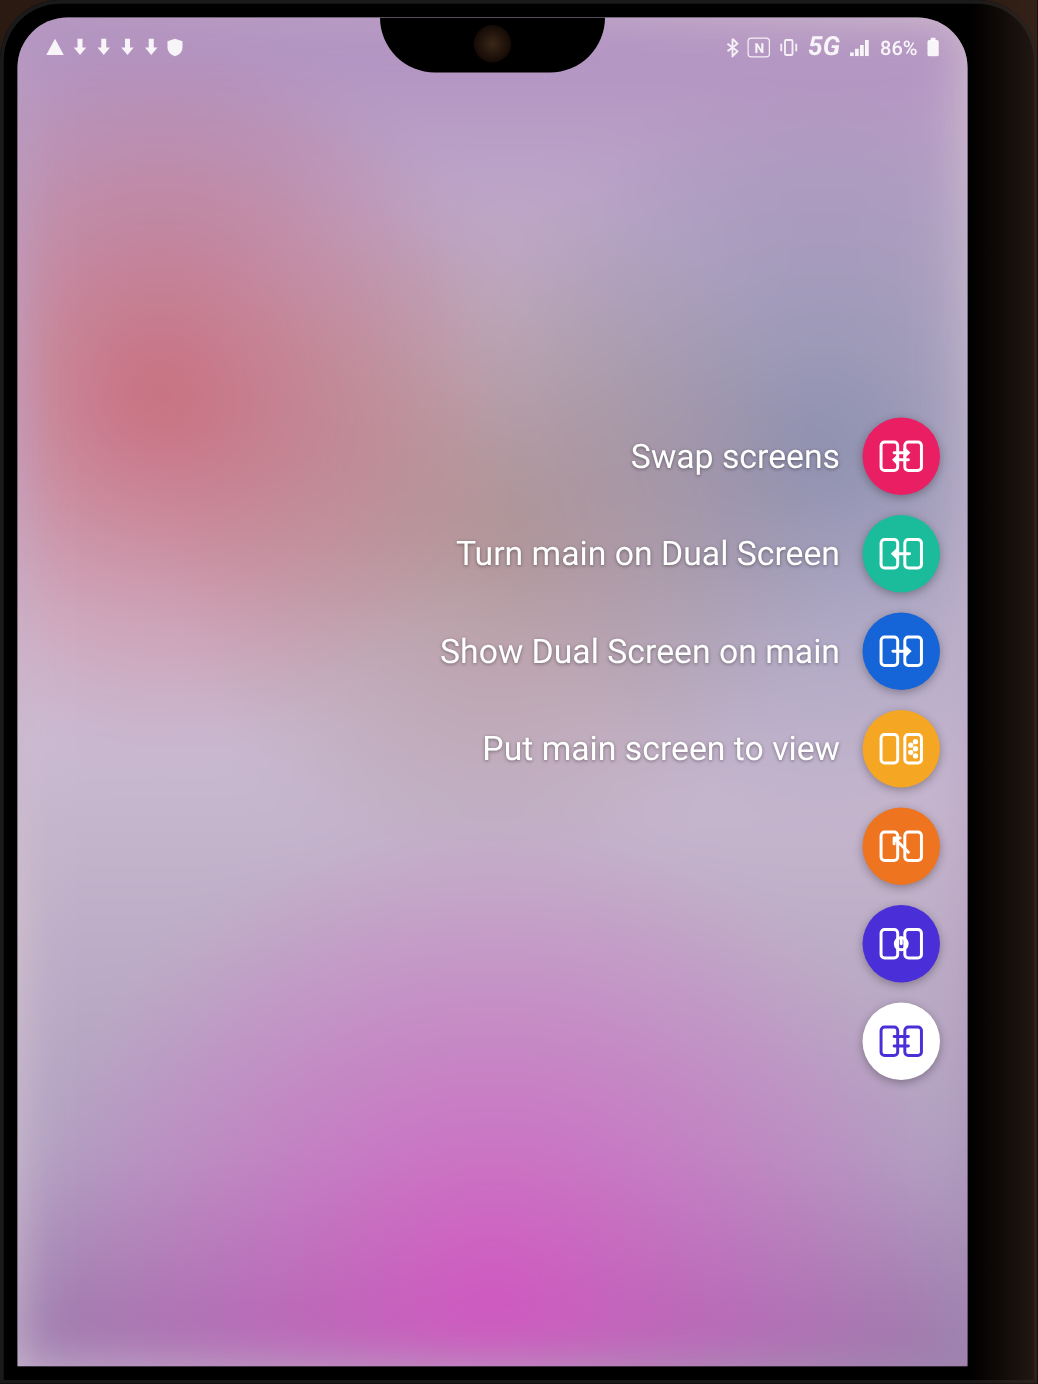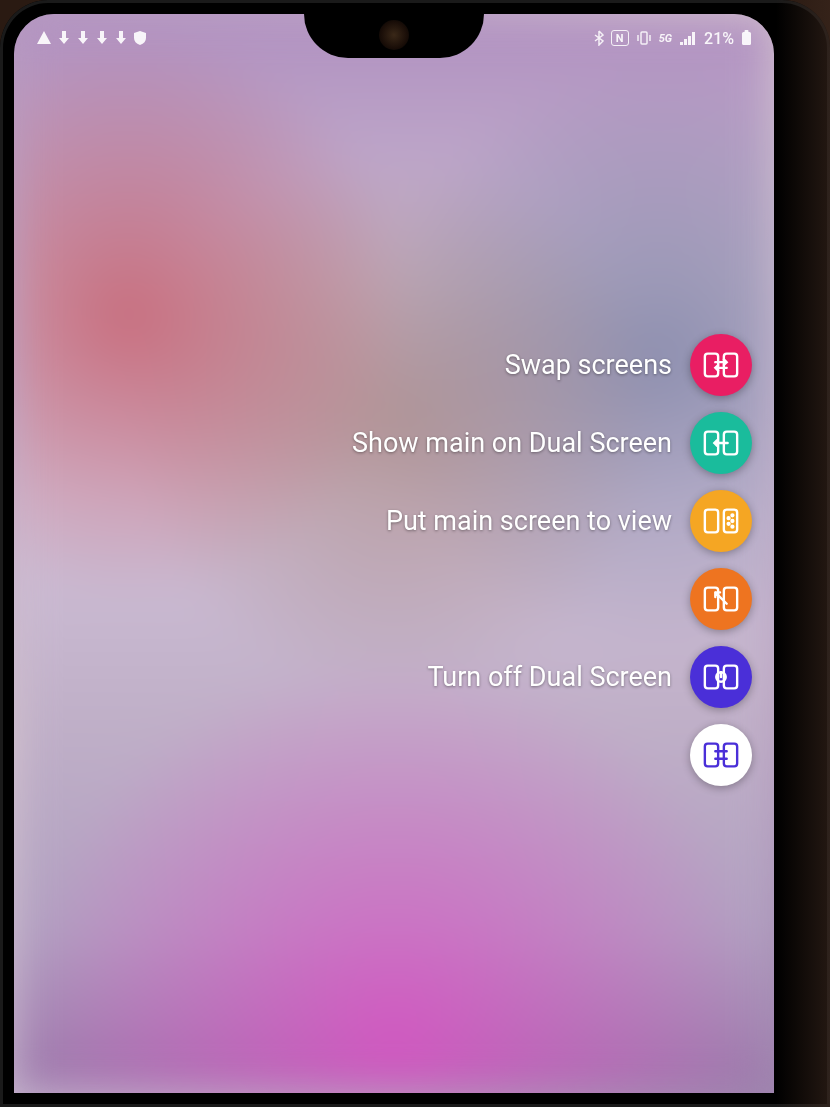--- a/index.html
+++ b/index.html
@@ -199,27 +199,27 @@
             </svg>
         </span>
         <span class="status-icon" style="border:1.5px solid rgba(255,255,255,0.85);border-radius:3px;width:18px;height:16px;font-size:11px;font-weight:bold;">N</span>
         <span class="status-icon">
           <svg width="16" height="16" viewBox="0 0 16 16">
               <rect x="5" y="2" width="6" height="12" rx="1" fill="none" stroke="rgba(255,255,255,0.85)" stroke-width="1.5"></rect>
               <line x1="2" y1="5" x2="2" y2="11" stroke="rgba(255,255,255,0.85)" stroke-width="1.5"></line>
               <line x1="14" y1="5" x2="14" y2="11" stroke="rgba(255,255,255,0.85)" stroke-width="1.5"></line>
             </svg>
         </span>
-        <span class="status-icon" style="font-style:italic;font-weight:bold;font-size:11px;">5G</span>
+        <span class="status-icon" style="font-style:italic;font-weight:bold;font-size:21px;">5G</span>
         <span class="status-icon">
           <svg width="18" height="14" viewBox="0 0 18 14">
               <path fill="rgba(255,255,255,0.9)" d="M1 14 L1 11 L4 11 L4 14 Z M5 14 L5 8 L8 8 L8 14 Z M9 14 L9 5 L12 5 L12 14 Z M13 14 L13 1 L16 1 L16 14 Z"></path>
             </svg>
         </span>
-        <span class="status-icon">21%</span>
+        <span class="status-icon">86%</span>
         <span class="status-icon">
           <svg width="11" height="16" viewBox="0 0 11 16">
               <rect x="1" y="2" width="9" height="13" rx="1.5" fill="rgba(255,255,255,0.9)"></rect>
               <rect x="3.5" y="0" width="4" height="2.5" rx="1" fill="rgba(255,255,255,0.9)"></rect>
             </svg>
         </span>
       </div>
     </div>
 
     <div class="menu-overlay">
@@ -230,30 +230,40 @@
           <svg viewBox="0 0 40 30" fill="none" stroke="#fff" stroke-width="2.5" stroke-linecap="round">
             <rect x="3" y="3" width="14" height="24" rx="3"></rect>
             <rect x="23" y="3" width="14" height="24" rx="3"></rect>
             <path d="M14 12 L26 12 M23 9 L26 12 L23 15"></path>
             <path d="M26 18 L14 18 M17 15 L14 18 L17 21"></path>
           </svg>
         </div>
       </div>
 
       <div class="menu-item">
-        <span class="menu-label">Show main on Dual Screen</span>
+        <span class="menu-label">Turn main on Dual Screen</span>
         <div class="menu-icon-btn icon-teal">
           <svg viewBox="0 0 40 30" fill="none" stroke="#fff" stroke-width="2.5" stroke-linecap="round">
             <rect x="3" y="3" width="14" height="24" rx="3"></rect>
             <rect x="23" y="3" width="14" height="24" rx="3"></rect>
             <path d="M27 15 L13 15 M16 12 L13 15 L16 18"></path>
           </svg>
         </div>
       </div>
 
+      <div class="menu-item">
+        <span class="menu-label">Show Dual Screen on main</span>
+        <div class="menu-icon-btn icon-blue">
+          <svg viewBox="0 0 40 30" fill="none" stroke="#fff" stroke-width="2.5" stroke-linecap="round">
+            <rect x="3" y="3" width="14" height="24" rx="3"></rect>
+            <rect x="23" y="3" width="14" height="24" rx="3"></rect>
+            <path d="M13 15 L27 15 M24 12 L27 15 L24 18"></path>
+          </svg>
+        </div>
+      </div>
 
       <div class="menu-item">
         <span class="menu-label">Put main screen to view</span>
         <div class="menu-icon-btn icon-yellow">
           <svg viewBox="0 0 40 30" fill="none" stroke="#fff" stroke-width="2.5" stroke-linecap="round">
             <rect x="3" y="3" width="14" height="24" rx="3"></rect>
             <rect x="23" y="3" width="14" height="24" rx="3"></rect>
             <circle cx="28" cy="12" r="1" fill="#fff"></circle>
             <circle cx="32" cy="15" r="1" fill="#fff"></circle>
             <circle cx="28" cy="18" r="1" fill="#fff"></circle>
@@ -267,21 +277,20 @@
         <div class="menu-icon-btn icon-orange">
           <svg viewBox="0 0 40 30" fill="none" stroke="#fff" stroke-width="2.5" stroke-linecap="round">
             <rect x="3" y="3" width="14" height="24" rx="3"></rect>
             <rect x="23" y="3" width="14" height="24" rx="3"></rect>
             <path d="M26 20 L14 8 M14 8 L14 13 M14 8 L19 8"></path>
           </svg>
         </div>
       </div>
 
       <div class="menu-item">
-        <span class="menu-label">Turn off Dual Screen</span>
         <div class="menu-icon-btn icon-purple">
           <svg viewBox="0 0 40 30" fill="none" stroke="#fff" stroke-width="2.5" stroke-linecap="round">
             <rect x="3" y="3" width="14" height="24" rx="3"></rect>
             <rect x="23" y="3" width="14" height="24" rx="3"></rect>
             <circle cx="20" cy="15" r="5"></circle>
             <line x1="20" y1="10" x2="20" y2="15"></line>
           </svg>
         </div>
       </div>
 

